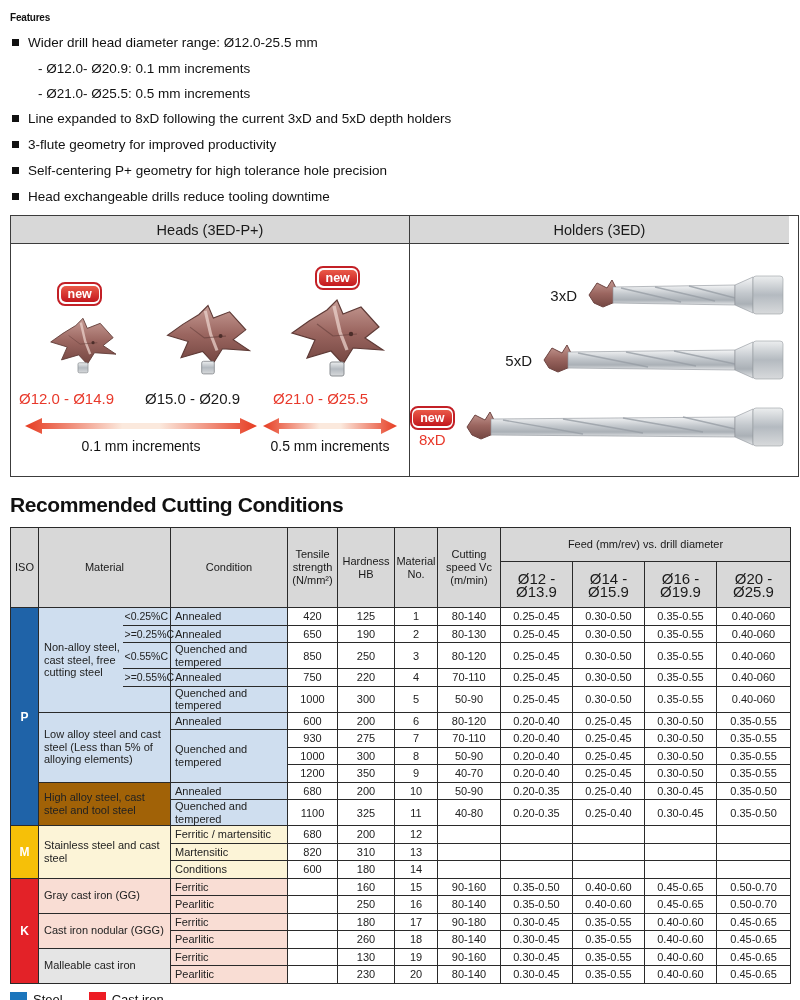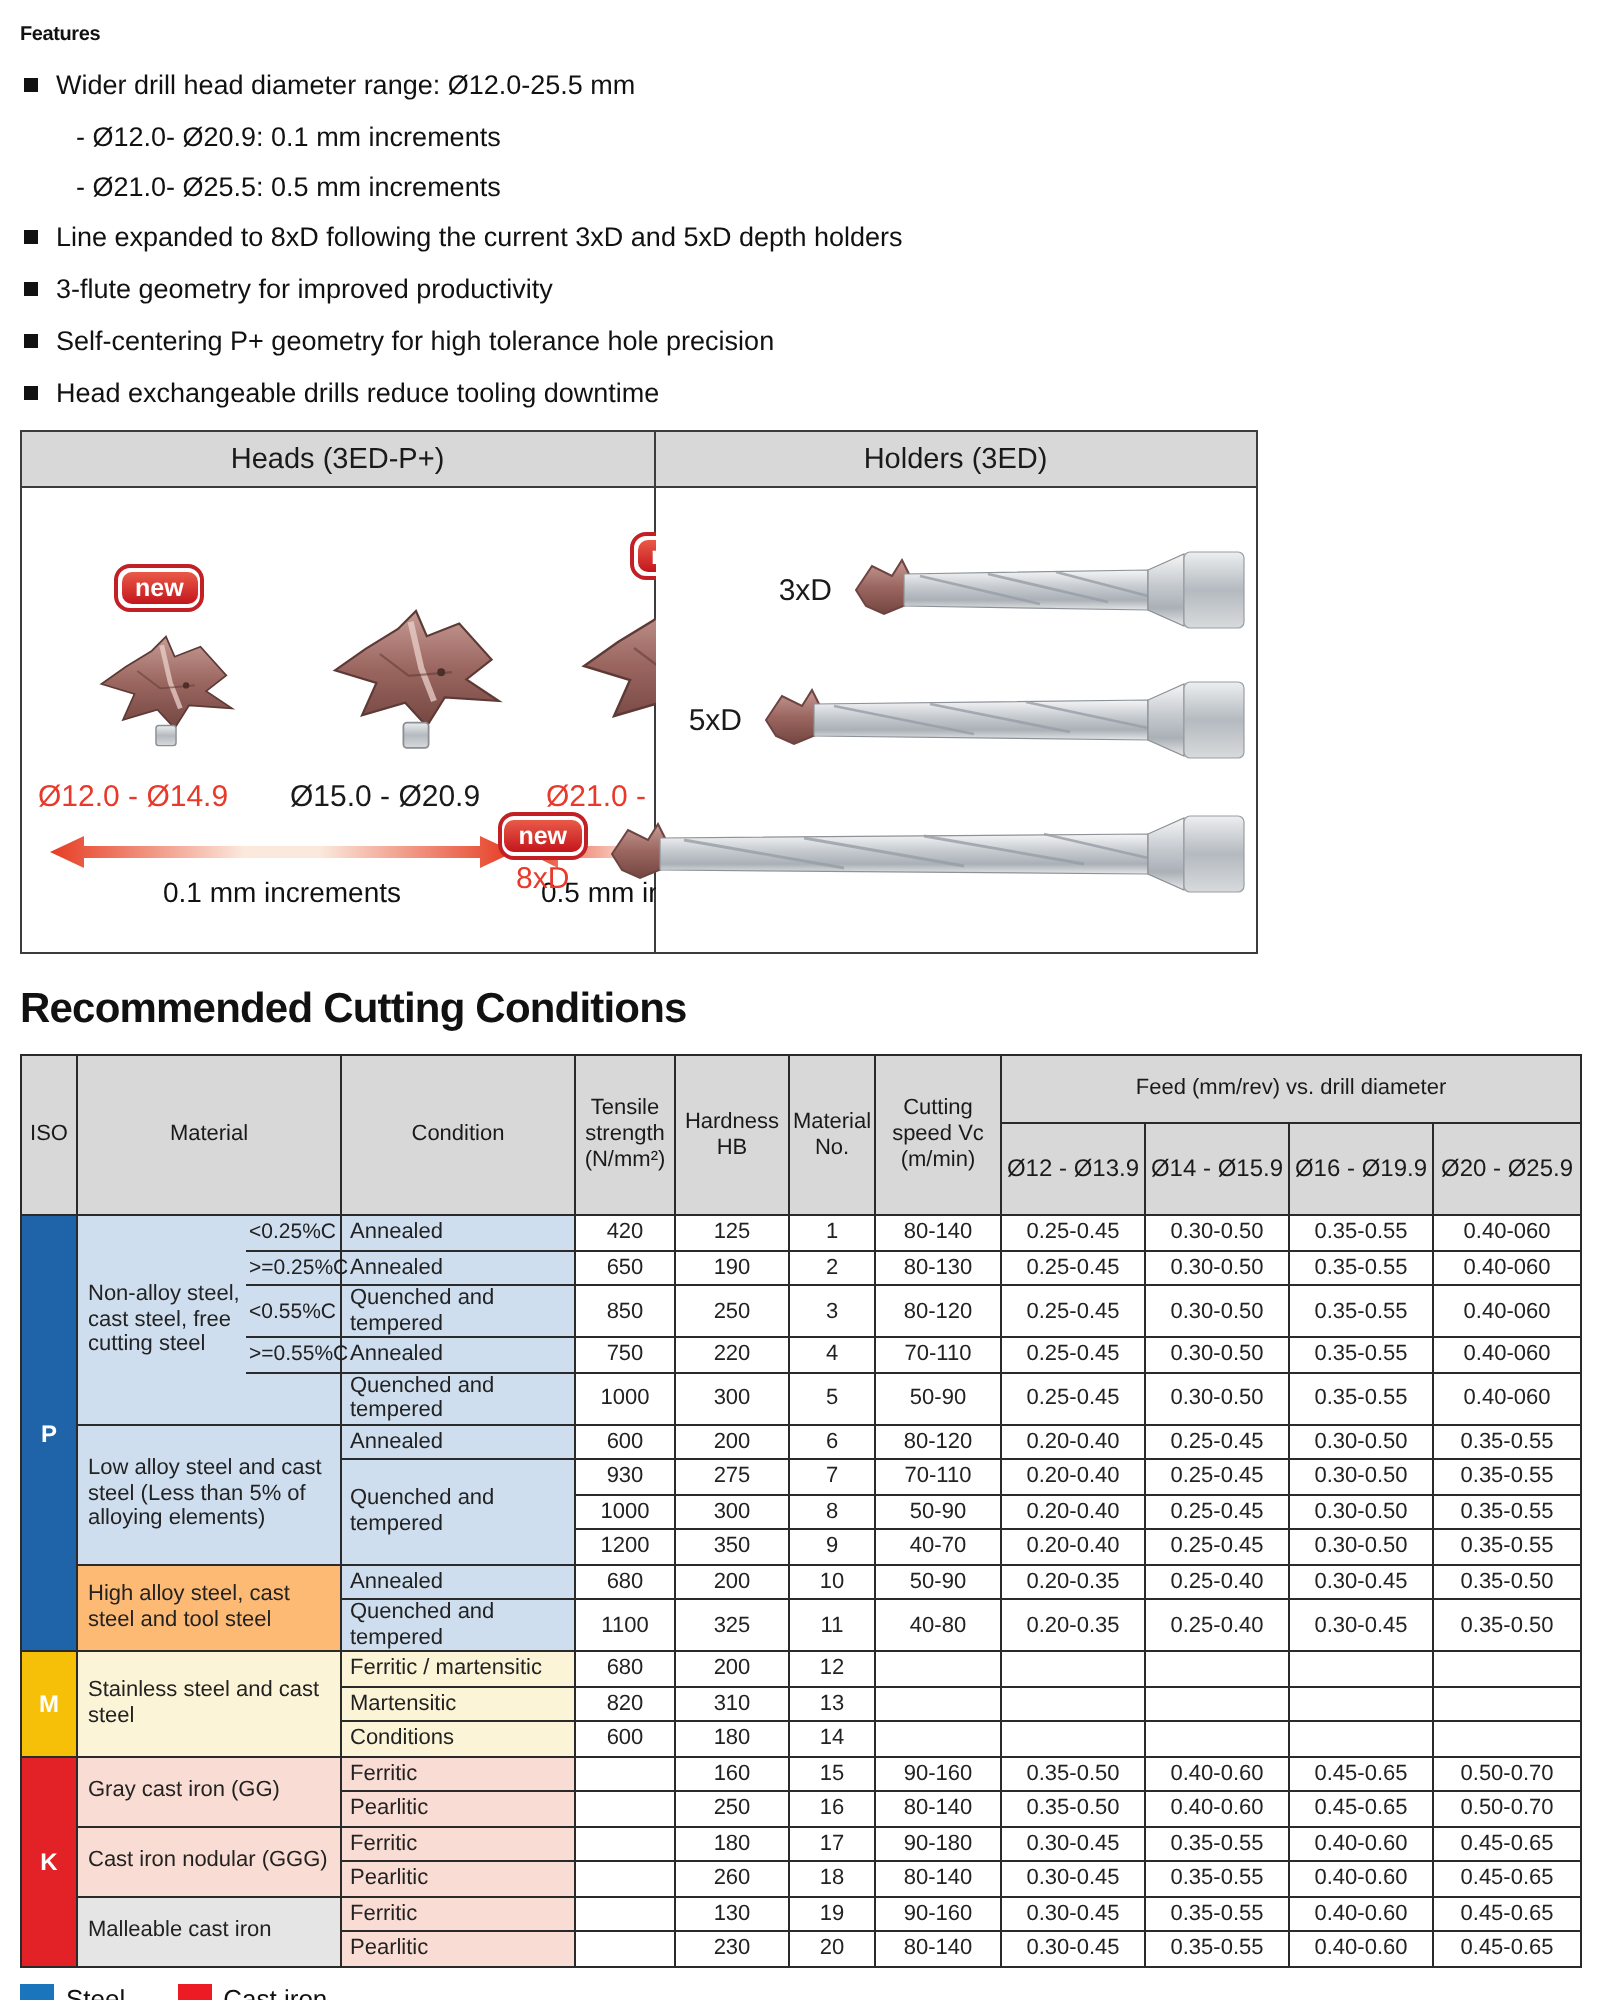--- a/index.html
+++ b/index.html
@@ -7,21 +7,21 @@
   body { font-family:"Liberation Sans", sans-serif; color:#111; }
   .page { position:relative; width:800px; height:1000px; padding:8px 10px; overflow:hidden; }
 
   
   .feat-title { font-size:10px; font-weight:bold; margin:4px 0 12px; letter-spacing:-0.2px; }
   .feat-item { display:flex; align-items:flex-start; margin-bottom:10px; font-size:13.5px; line-height:16px; }
   .feat-item .sq { flex:0 0 auto; width:7px; height:7px; background:#111; margin:4px 9px 0 2px; }
   .feat-sub { margin:0 0 9px 28px; font-size:13.5px; line-height:16px; }
 
   
-  .figure { display:flex; width:619px; height:262px; border:1px solid #3c3c3c; margin-top:8px; }
+  .figure { display:flex; width:789px; height:262px; border:1px solid #3c3c3c; margin-top:8px; }
   .panel { position:relative; }
   .panel.heads { width:399px; border-right:1px solid #3c3c3c; }
   .panel.holders { width:379px; }
   .panel-title { height:28px; line-height:28px; text-align:center; background:#d8d8d8;
                  border-bottom:1px solid #3c3c3c; font-size:14.5px; color:#1a1a1a; }
   .panel-body { position:relative; height:232px; background:#fff; }
 
   .new-badge { display:inline-block; border:2px solid #c32026; border-radius:8px; background:#fefefe; padding:1.5px; }
   .new-badge > span { display:block; background:linear-gradient(#ea5a48,#c3161c); color:#fff; font-weight:bold;
                       font-size:12.5px; line-height:1; padding:2px 7px 2px; border-radius:5px; }
@@ -38,21 +38,21 @@
   .dlabel.red { color:#e8392b; }
   .newcol { display:flex; flex-direction:column; align-items:center; gap:1px; }
 
   
   .cc-title { font-size:21px; font-weight:bold; margin:16px 0 10px; letter-spacing:-0.4px; }
   table.cc { width:780px; border-collapse:collapse; table-layout:fixed; font-size:11px; }
   .cc th, .cc td { border:1px solid #2a2a2a; }
   .cc thead th { background:#d8d8d8; font-weight:normal; text-align:center; vertical-align:middle;
                  font-size:11px; line-height:13px; color:#1a1a1a; padding:2px 1px; }
   .cc thead tr.t1 th.feed-h { height:34px; }
-  .cc thead tr.t2 th { height:46px; font-size:12px; }
+  .cc thead tr.t2 th { height:46px; font-size:15px; }
   .cc tbody tr { height:17.5px; }
   .cc tbody td { padding:0 2px; vertical-align:middle; color:#222; background:#fff; }
   .cc td.iso-cell { text-align:center; color:#fff; font-weight:bold; font-size:12px; }
   .cc td.mat-cell { text-align:left; padding-left:5px; line-height:12.5px; border-right:none; }
   .cc td.carbon-cell { border-left:none; text-align:right; padding-right:2px; font-size:10.5px; }
   .cc td.cond-cell { text-align:left; padding-left:4px; line-height:12.5px; }
   .cc td.num-cell { text-align:center; }
 
   .legend { display:flex; align-items:center; gap:26px; margin-top:8px; }
   .legend-item { display:flex; align-items:center; gap:6px; font-size:13px; }
@@ -342,21 +342,21 @@
           <td class="num-cell">1200</td>
           <td class="num-cell">350</td>
           <td class="num-cell">9</td>
           <td class="num-cell">40-70</td>
           <td class="num-cell">0.20-0.40</td>
           <td class="num-cell">0.25-0.45</td>
           <td class="num-cell">0.30-0.50</td>
           <td class="num-cell">0.35-0.55</td>
         </tr>
         <tr>
-          <td class="mat-cell" rowspan="2" colspan="2" style="background: #fdba74;">High alloy steel, cast steel and tool steel</td>
+          <td class="mat-cell" rowspan="2" colspan="2" style="background: #a16207;">High alloy steel, cast steel and tool steel</td>
           <td class="cond-cell" style="background: rgb(207, 222, 239);">Annealed</td>
           <td class="num-cell">680</td>
           <td class="num-cell">200</td>
           <td class="num-cell">10</td>
           <td class="num-cell">50-90</td>
           <td class="num-cell">0.20-0.35</td>
           <td class="num-cell">0.25-0.40</td>
           <td class="num-cell">0.30-0.45</td>
           <td class="num-cell">0.35-0.50</td>
         </tr>

